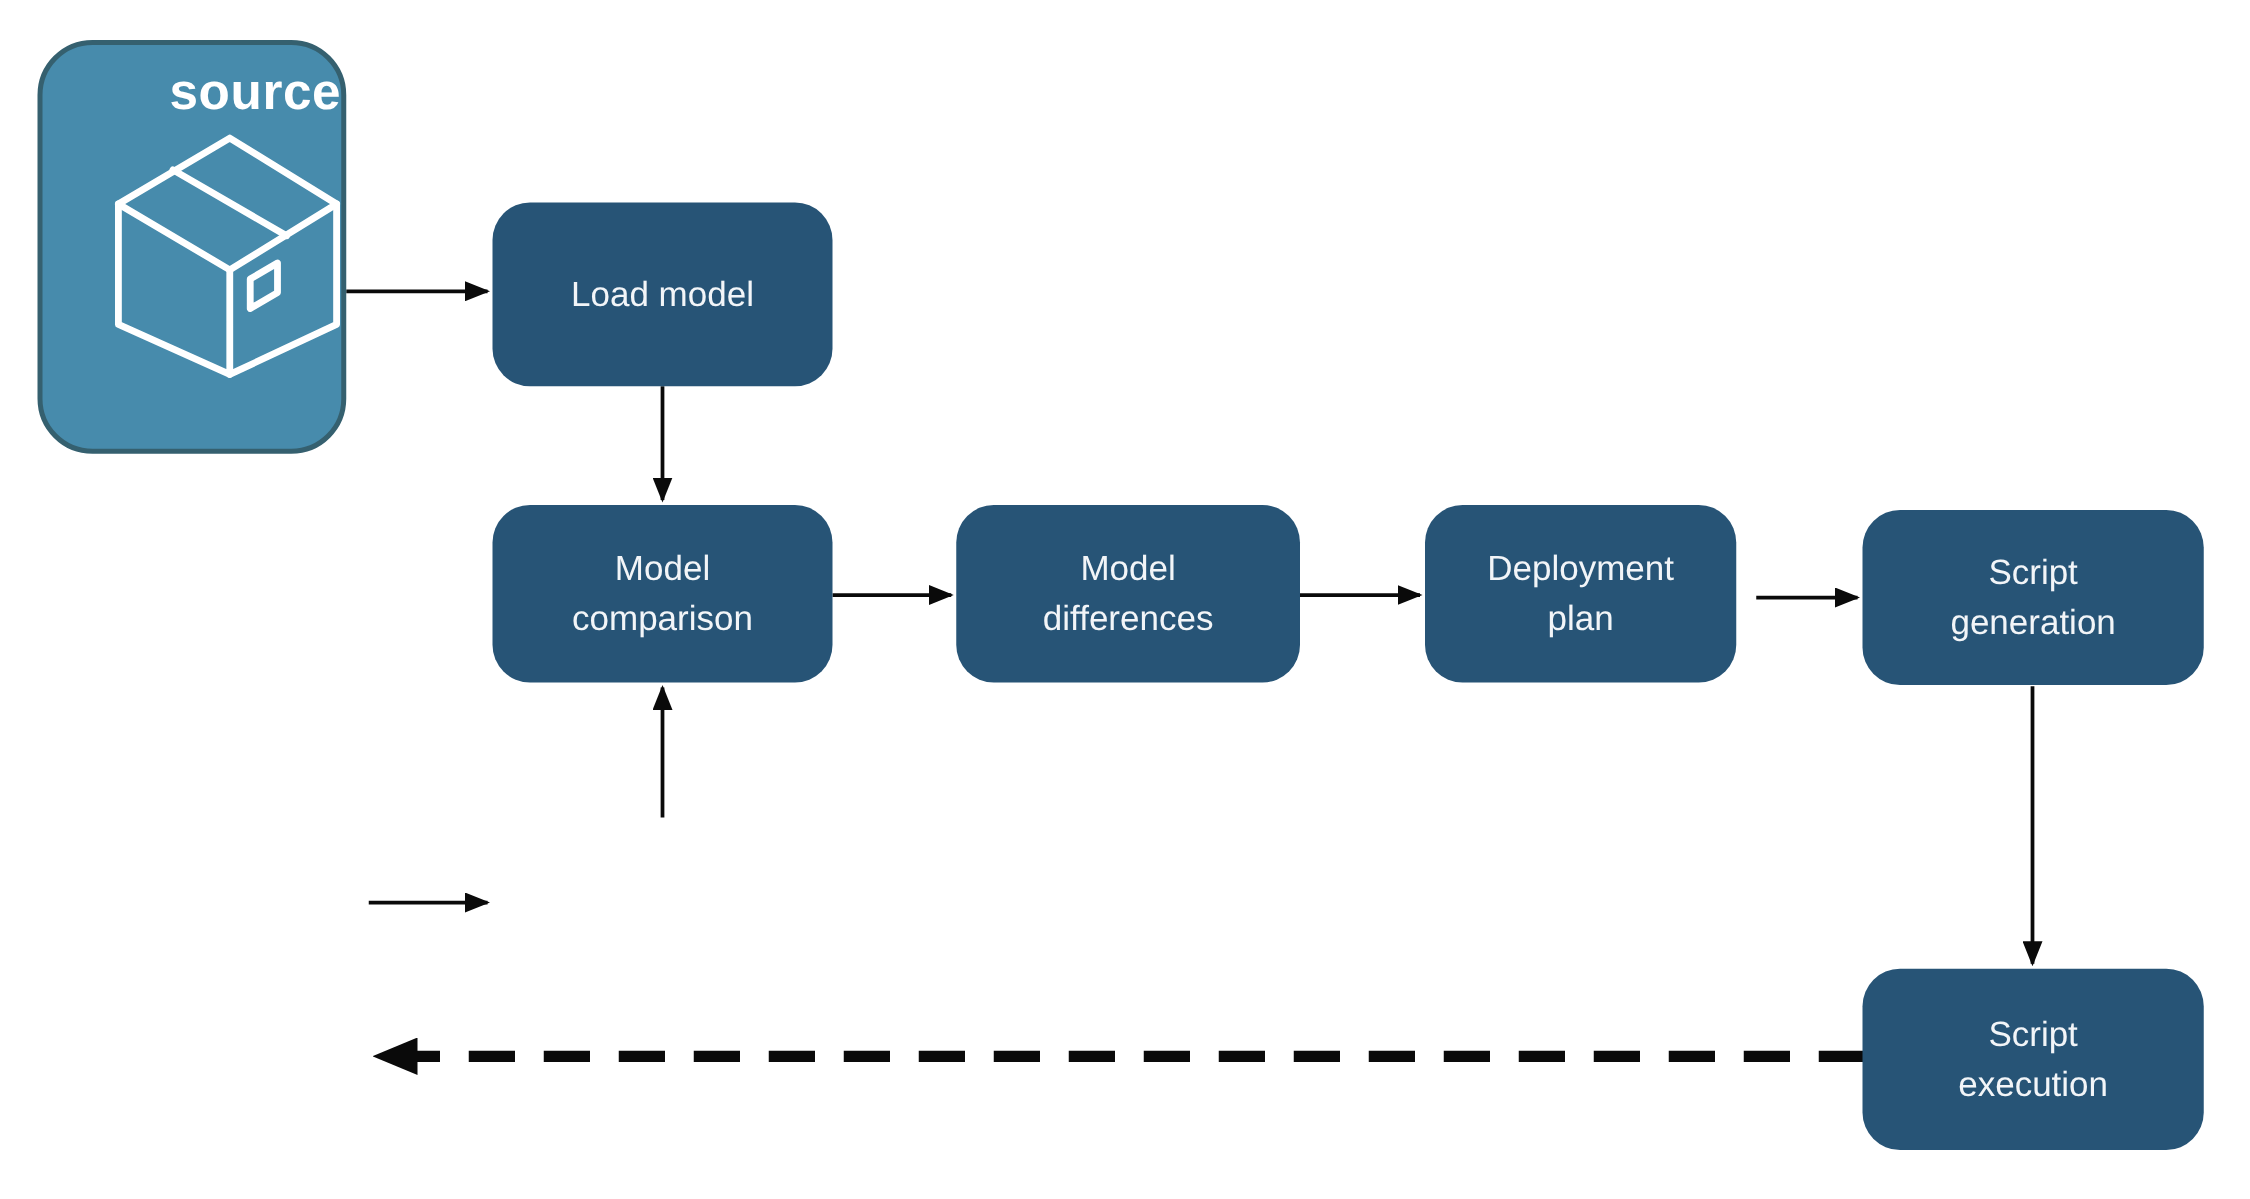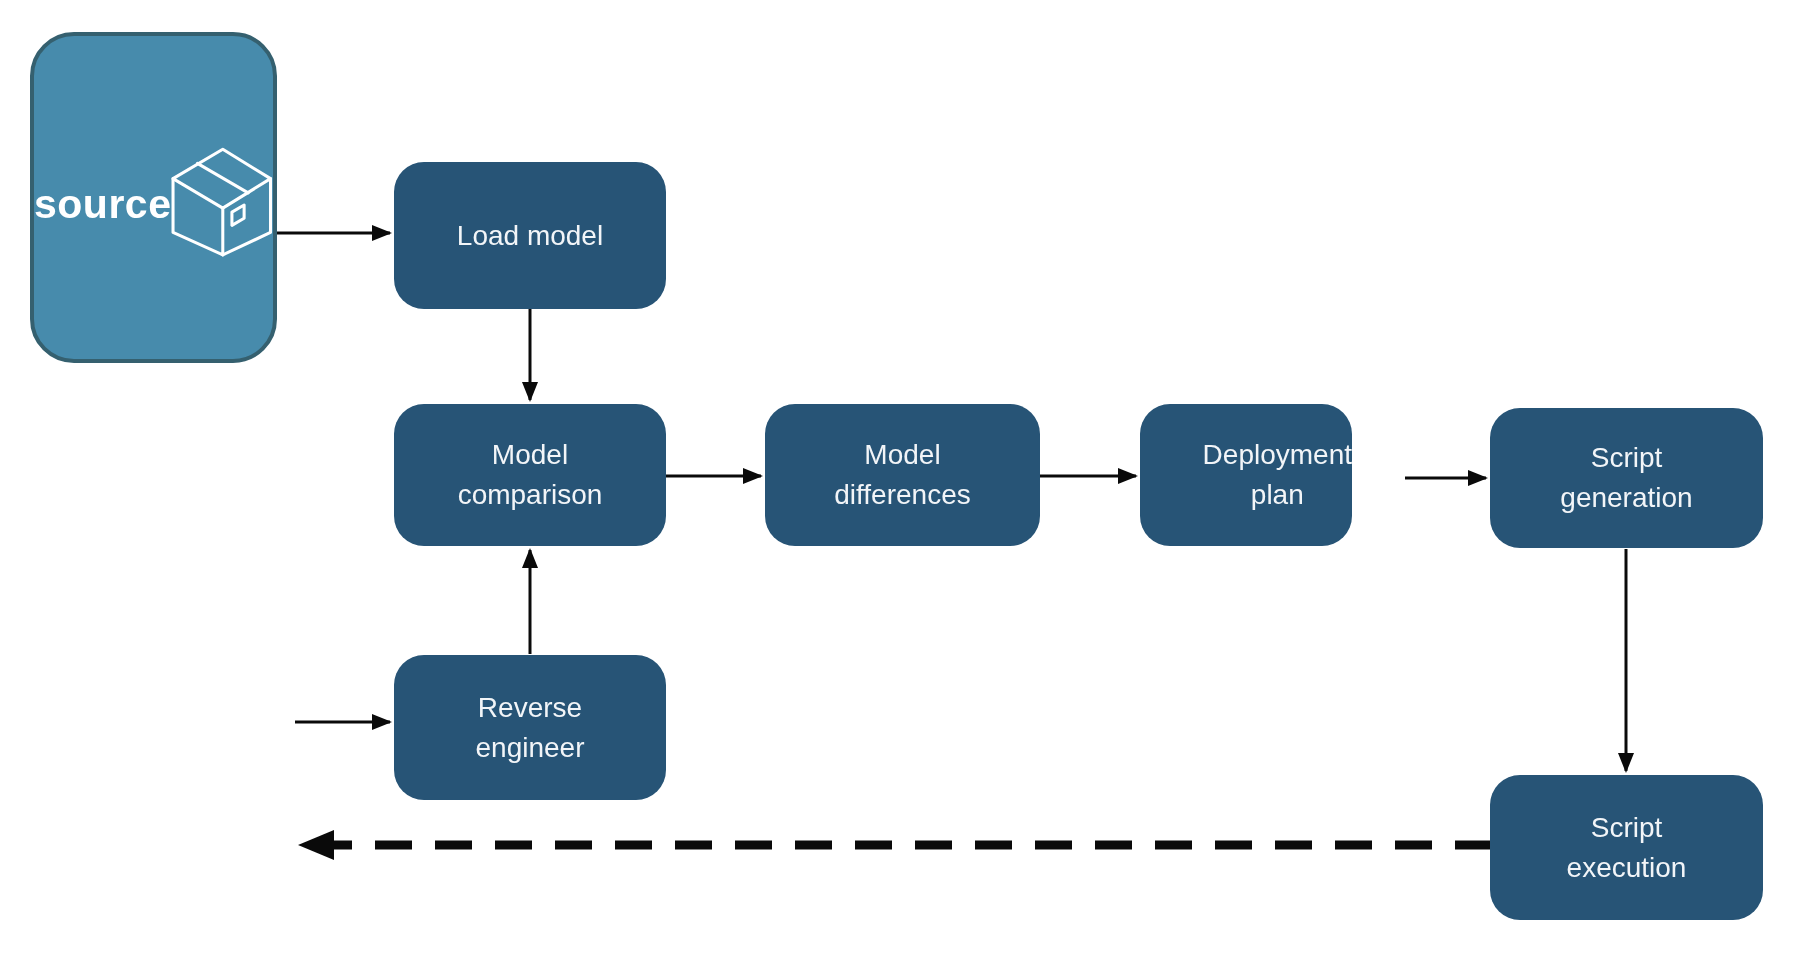--- a/index.html
+++ b/index.html
@@ -15,31 +15,31 @@
     background:var(--node_fill,#275476); color:var(--node_text,#f2f5f8);
     border-radius:30px;
     display:flex; align-items:center; justify-content:center;
     text-align:center; font-size:28px; line-height:1.42;
   }
   .node-label { white-space:pre-line; }
 
   #n-load-model        { left:394px;  top:162px; width:272px; height:147px; }
   #n-model-comparison  { left:394px;  top:404px; width:272px; height:142px; }
   #n-model-differences { left:765px;  top:404px; width:275px; height:142px; }
-  #n-deployment-plan   { left:1140px; top:404px; width:212px; height:142px;justify-content:flex-end; }
+  #n-deployment-plan   { left:1140px; top:404px; width:249px; height:142px; }
   #n-script-generation { left:1490px; top:408px; width:273px; height:140px; }
   #n-script-execution  { left:1490px; top:775px; width:273px; height:145px; }
 
   
   .endpoint {
     position:absolute; box-sizing:border-box;
     background:var(--endpoint_fill,#478bac);
     border:4px solid var(--endpoint_border,#35606f);
     border-radius:44px;
-    display:flex; flex-direction:row; align-items:center;
+    display:flex; flex-direction:column; align-items:flex-end;
   }
   .endpoint-label {
     color:#ffffff; font-weight:bold; font-size:41px; letter-spacing:0.5px;
   }
   #n-source { left:30px; top:32px;  width:247px; height:331px; }
   #n-target { left:45px; top:602px; width:250px; height:344px; }
   #n-source .endpoint-label { margin-top:14px; }
   #n-target .endpoint-label { margin-top:22px; }
   .endpoint-icon { margin-top:8px; }
   .icon-stroke { fill:none; stroke:#ffffff; stroke-linejoin:round; stroke-linecap:round; }
@@ -95,22 +95,18 @@
 differences</span>
   </div>
   <div class="node" id="n-deployment-plan">
     <span class="node-label">Deployment
 plan</span>
   </div>
   <div class="node" id="n-script-generation">
     <span class="node-label">Script
 generation</span>
   </div>
-  <div class="node" id="n-reverse-engineer" style="left:394px; top:655px; width:272px; height:145px;">
-    <span class="node-label">Reverse
-engineer</span>
-  </div>
   <div class="node" id="n-script-execution">
     <span class="node-label">Script
 execution</span>
   </div>
 
 </div>
 
 </body></html>

